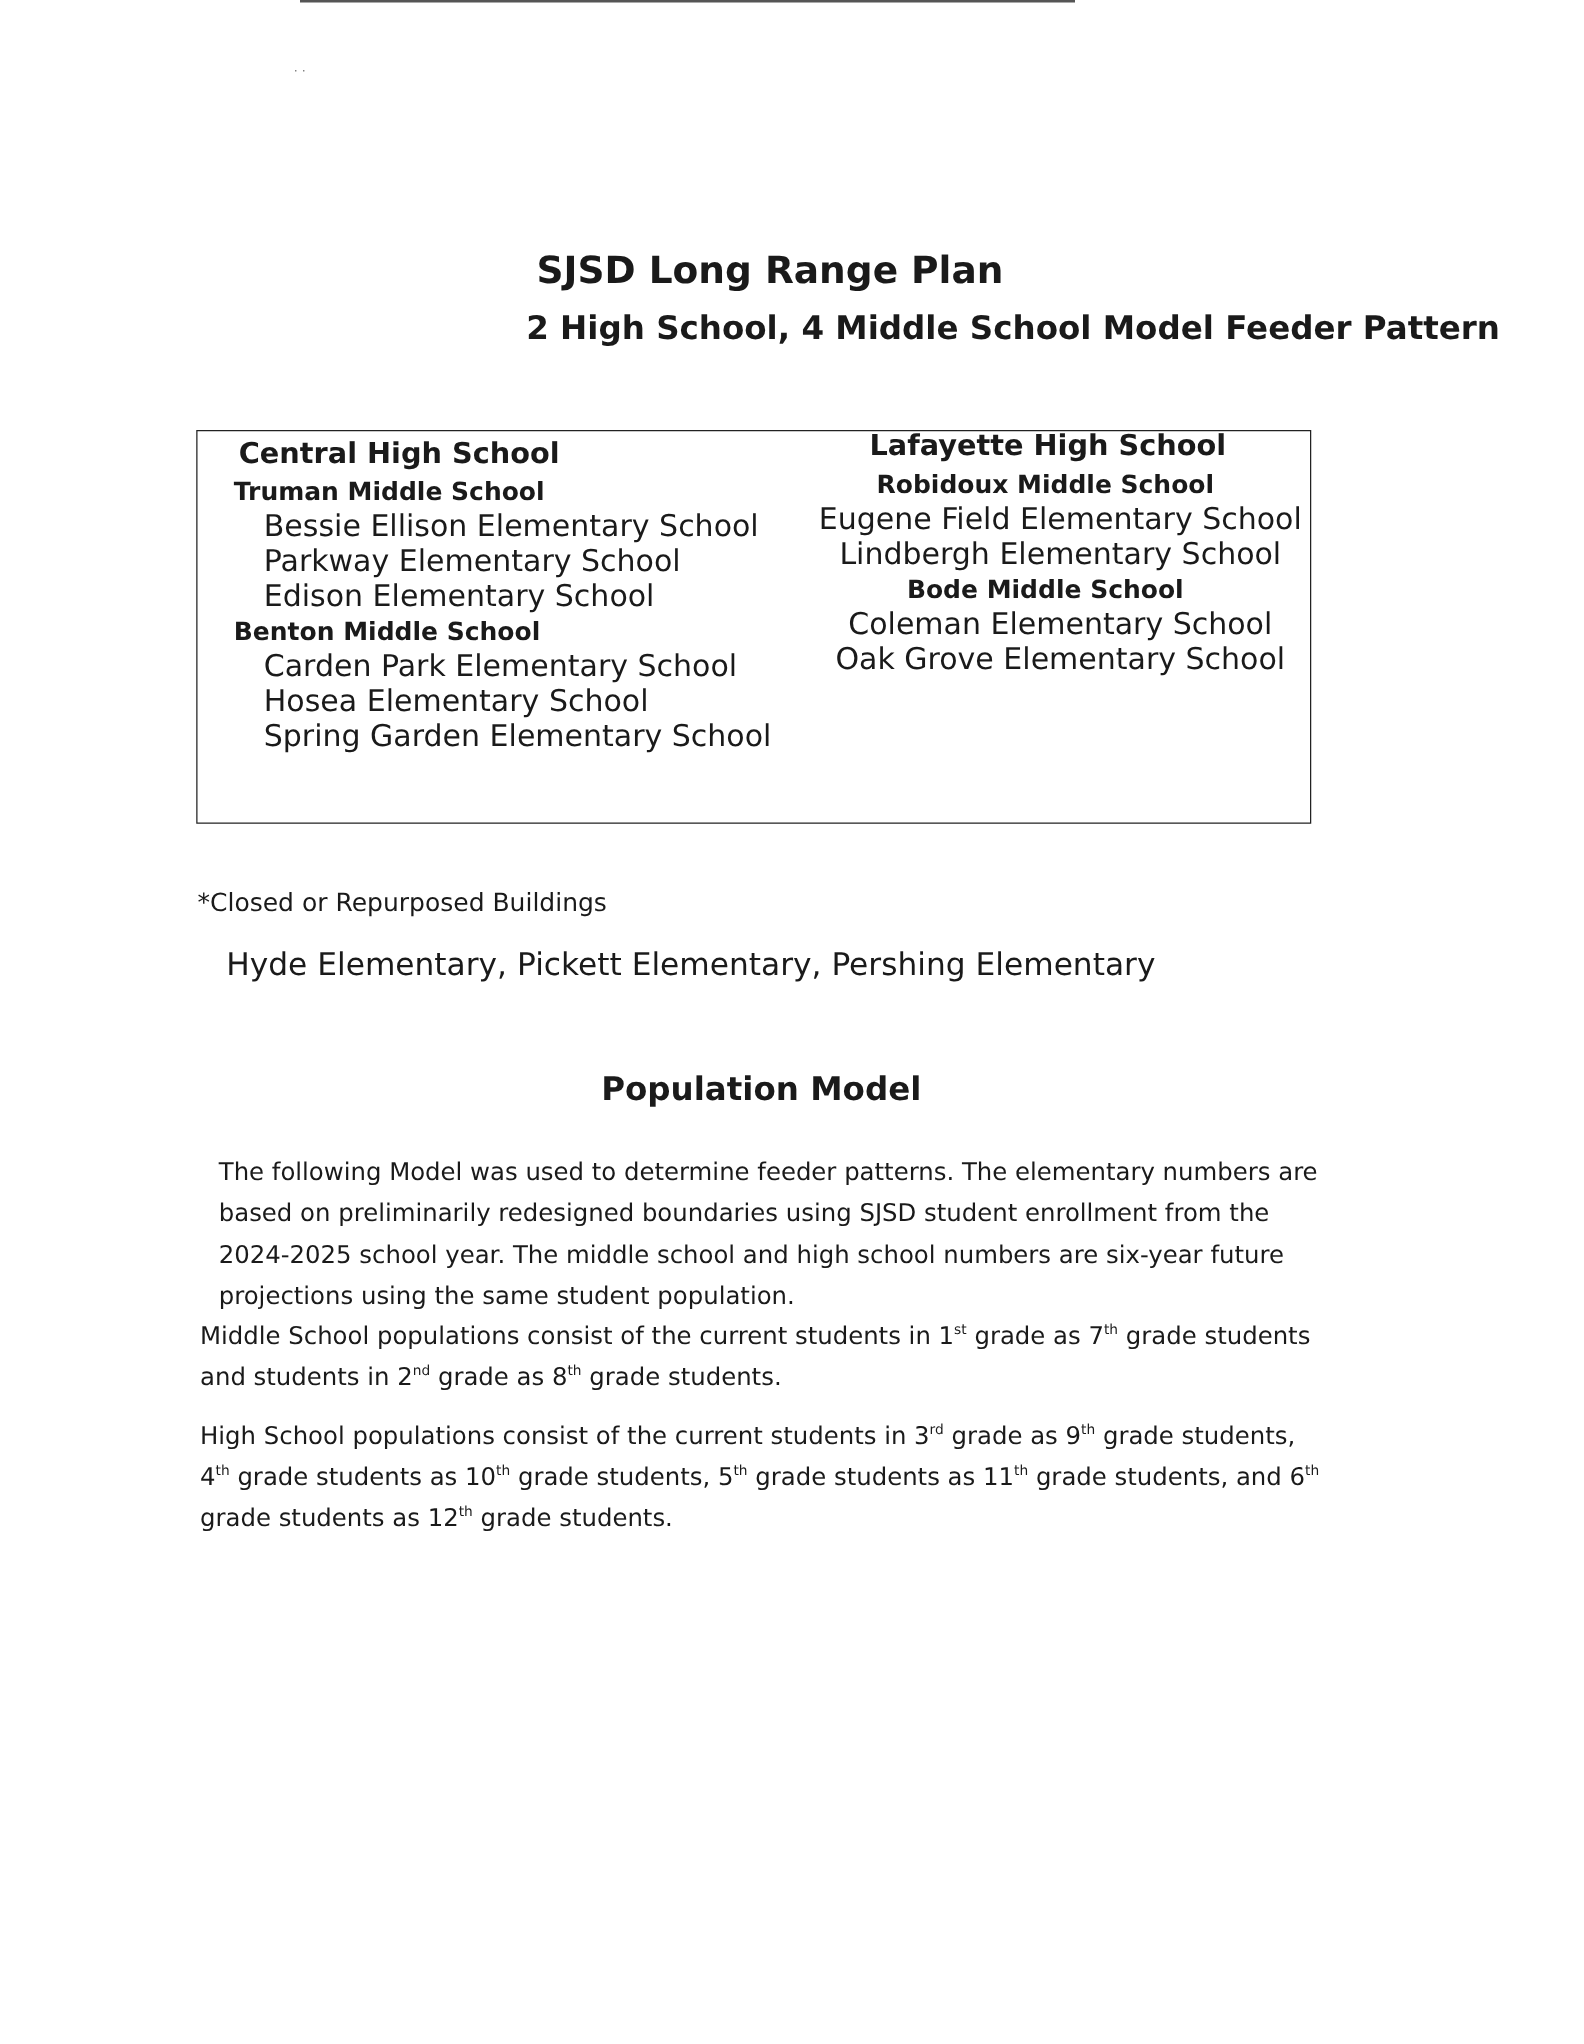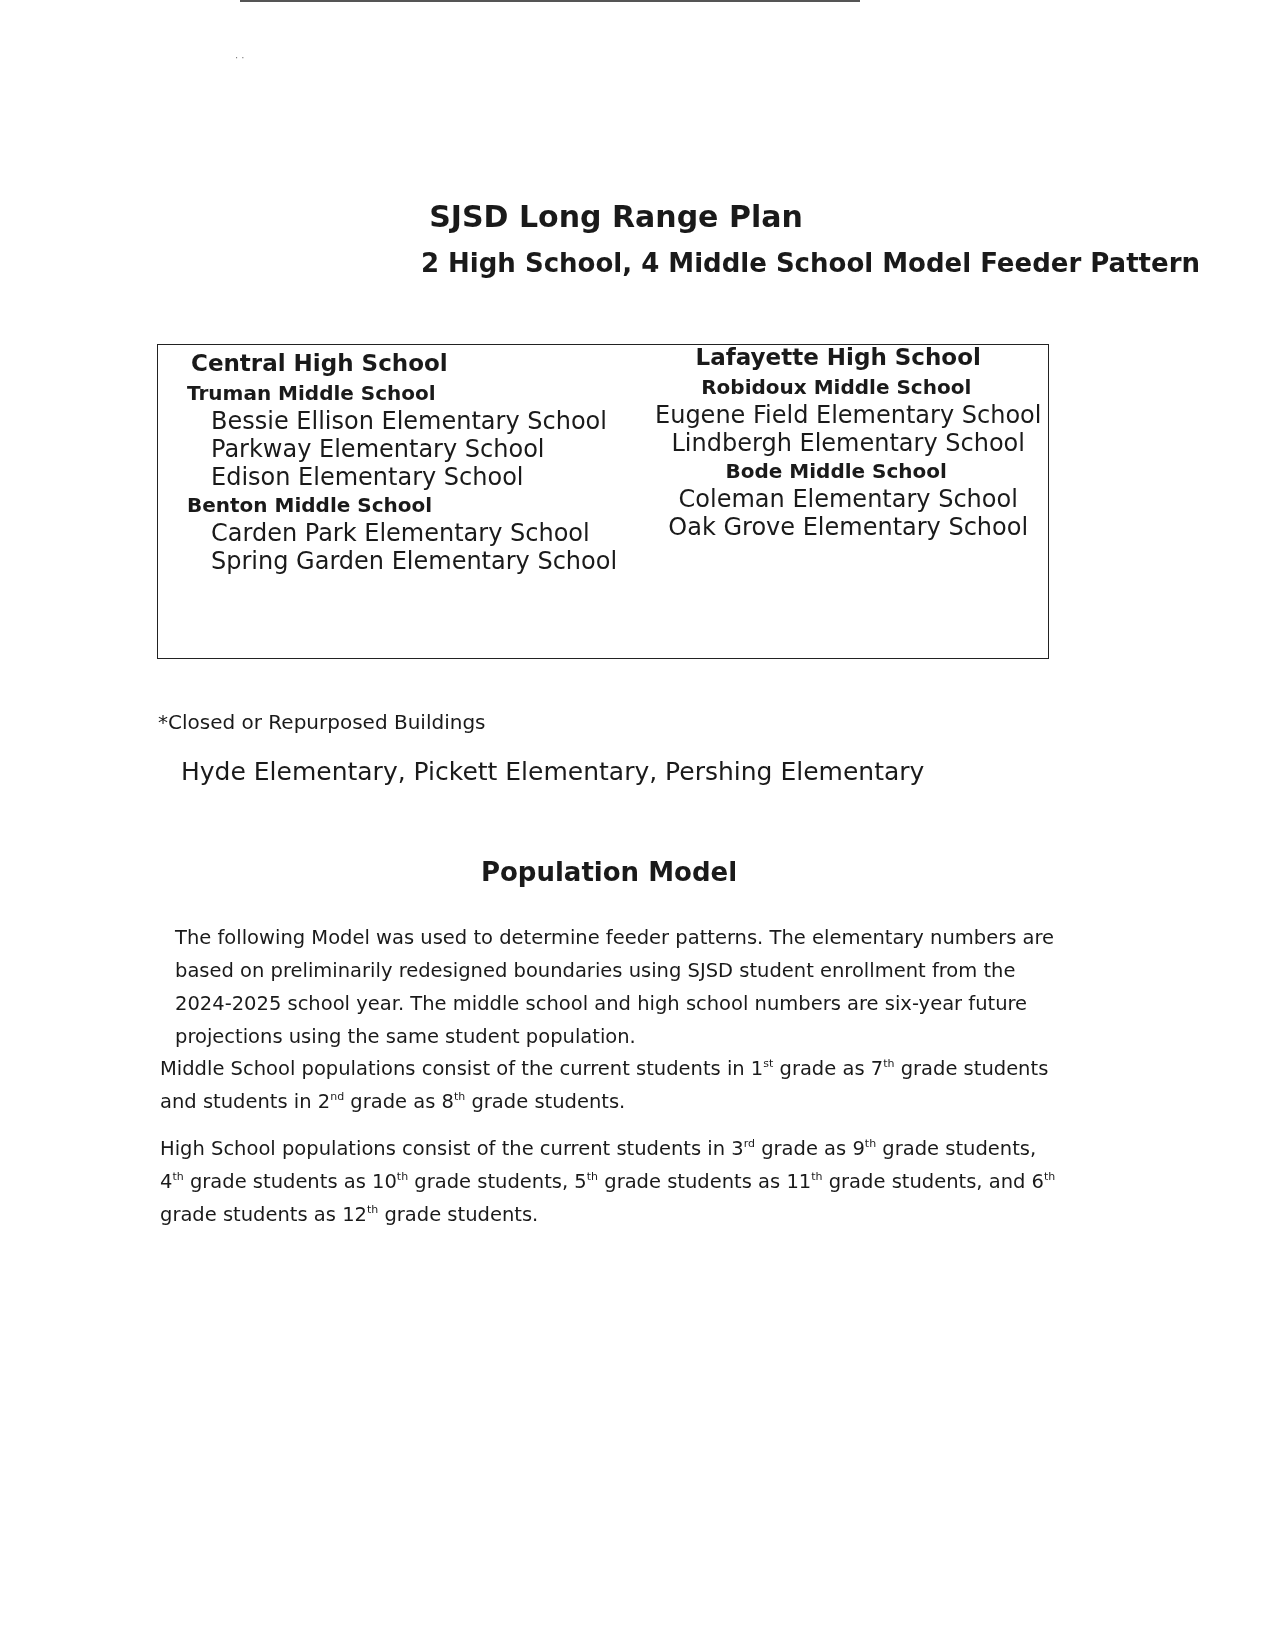--- a/index.html
+++ b/index.html
@@ -40,20 +40,21 @@
 
 <div class="feeder-box">
   <div class="col left">
     <div class="hs">Central High School</div>
     <div class="ms">Truman Middle School</div>
     <div class="es">Bessie Ellison Elementary School</div>
     <div class="es">Parkway Elementary School</div>
     <div class="es">Edison Elementary School</div>
     <div class="ms">Benton Middle School</div>
     <div class="es">Carden Park Elementary School</div>
+    <div class="es">Hosea Elementary School</div>
     <div class="es">Spring Garden Elementary School</div>
   </div>
   <div class="col right">
     <div class="hs">Lafayette High School</div>
     <div class="ms">Robidoux Middle School</div>
     <div class="es">Eugene Field Elementary School</div>
     <div class="es">Lindbergh Elementary School</div>
     <div class="ms">Bode Middle School</div>
     <div class="es">Coleman Elementary School</div>
     <div class="es">Oak Grove Elementary School</div>

